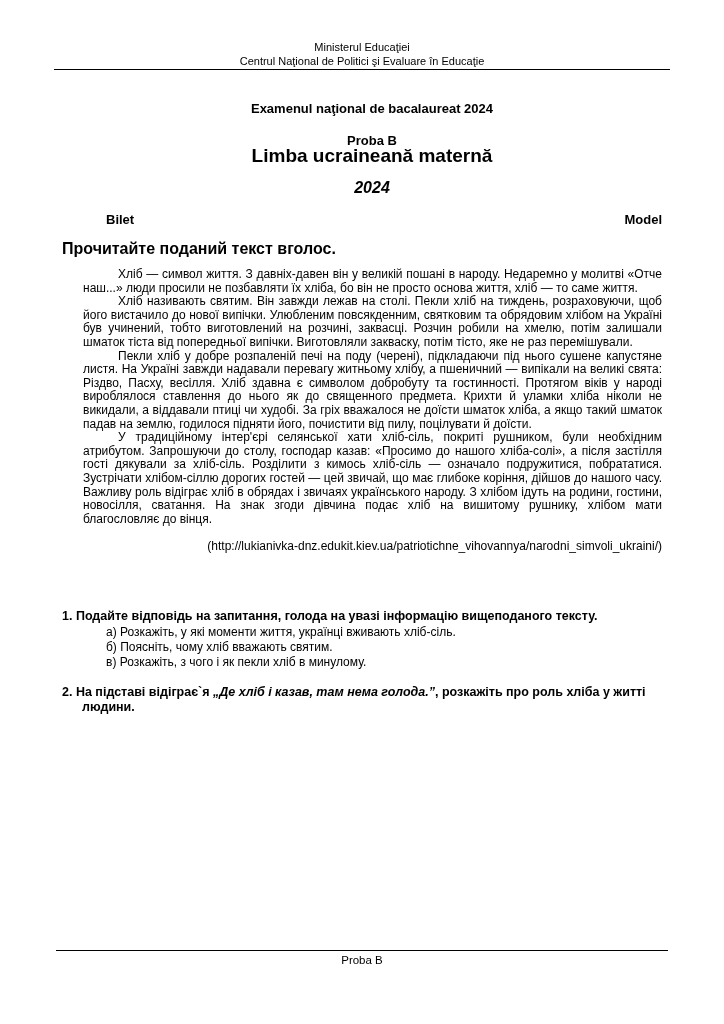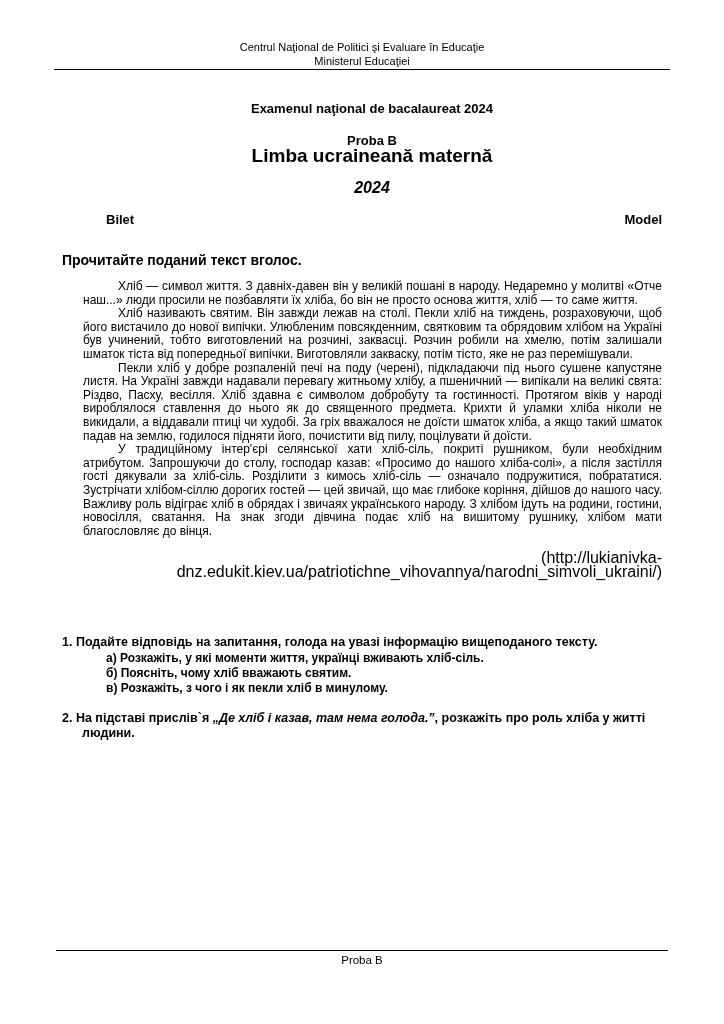--- a/index.html
+++ b/index.html
@@ -55,55 +55,55 @@
   .bilet-row {
     margin-top: 17px;
     display: flex;
     justify-content: space-between;
     font-size: 13px;
     font-weight: bold;
     line-height: 15px;
     padding-left: 44px;
   }
   .instruction {
-    margin-top: 26px;
-    font-size: 14px;
+    margin-top: 14px;
+    font-size: 16px;
     font-weight: bold;
     line-height: 15px;
   }
   .text-body { margin-top: 12px; margin-left: 21px; }
   .text-body p {
     margin: 0;
     font-size: 12px;
     line-height: 13.6px;
     text-align: justify;
     text-indent: 35px;
   }
   .source-line {
     margin-top: 13px;
-    font-size: 16px;
+    font-size: 12px;
     line-height: 14px;
     text-align: right;
   }
   .tasks { margin-top: 56px; }
   .task {
     font-size: 12.5px;
     font-weight: bold;
     line-height: 15px;
     padding-left: 20px;
     text-indent: -20px;
   }
   .task .task-num { display: inline; }
   .subitems {
     margin-top: 1px;
     padding-left: 24px;
   }
   .subitem {
     font-size: 12px;
-    font-weight: bold;
+    font-weight: normal;
     line-height: 15px;
   }
   .task-2 { margin-top: 15px; }
   .quote-italic { font-style: italic; }
   .footer {
     position: absolute;
     left: 56px;
     right: 56px;
     top: 950px;
     border-top: 1px solid #000;
@@ -112,22 +112,22 @@
     line-height: 14px;
     padding-top: 2px;
   }
 </style>
 </head>
 <body>
 
 <div class="page">
 
   <div class="header">
+    <div>Ministerul Educaţiei</div>
     <div>Centrul Naţional de Politici şi Evaluare în Educaţie</div>
-    <div>Ministerul Educaţiei</div>
   </div>
 
   <div class="title-block">
     <div class="doc-title">Examenul naţional de bacalaureat 2024</div>
     <div class="doc-subtitle1">Proba B</div>
     <div class="doc-subtitle2">Limba ucraineană maternă</div>
     <div class="doc-year">2024</div>
   </div>
 
   <div class="content">
@@ -153,21 +153,21 @@
       <div class="task task-1">
         <span class="task-num">1.</span><span> Подайте відповідь на запитання, голода на увазі інформацію вищеподаного тексту.</span>
         <div class="subitems" style="text-indent:0;">
           <div class="subitem">а) Розкажіть, у які моменти життя, українці вживають хліб-сіль.</div>
           <div class="subitem">б) Поясніть, чому хліб вважають святим.</div>
           <div class="subitem">в) Розкажіть, з чого і як пекли хліб в минулому.</div>
         </div>
       </div>
 
       <div class="task task-2">
-        <span class="task-num">2.</span><span> На підставі прислів`я </span><span class="quote-italic">„Де хліб і казав, там нема голода.”</span><span>, розкажіть про роль хліба у житті людини.</span>
+        <span class="task-num">2.</span><span> На підставі відіграє`я </span><span class="quote-italic">„Де хліб і казав, там нема голода.”</span><span>, розкажіть про роль хліба у житті людини.</span>
       </div>
 
     </div>
 
   </div>
 
   <div class="footer">
     <div>Proba B</div>
   </div>
 

